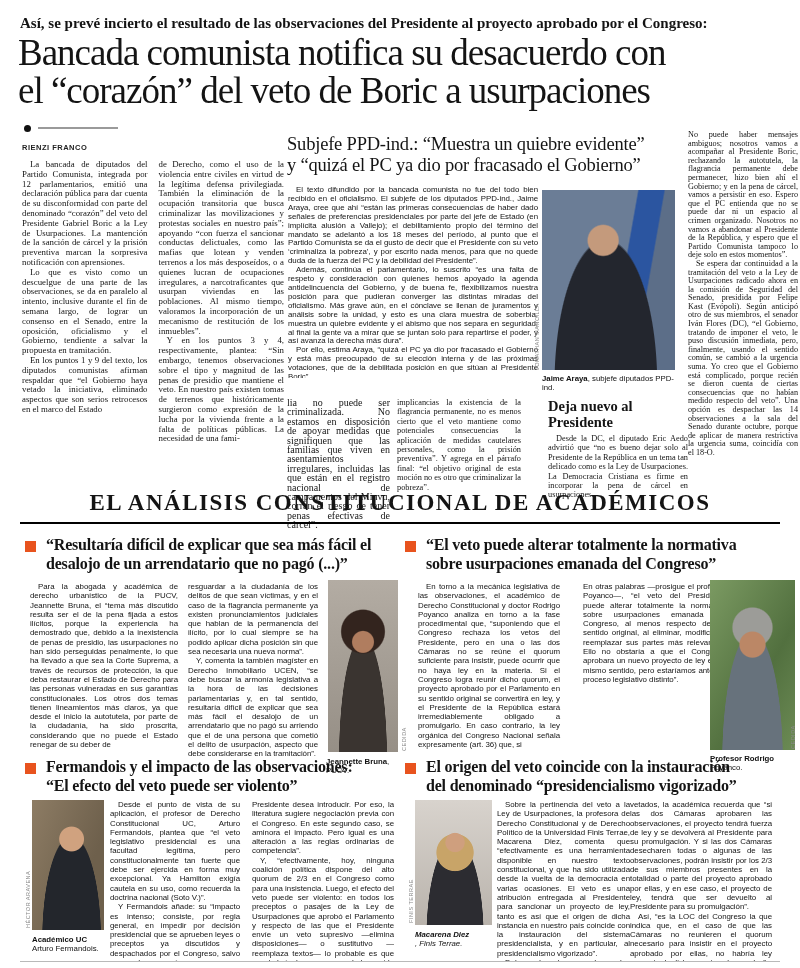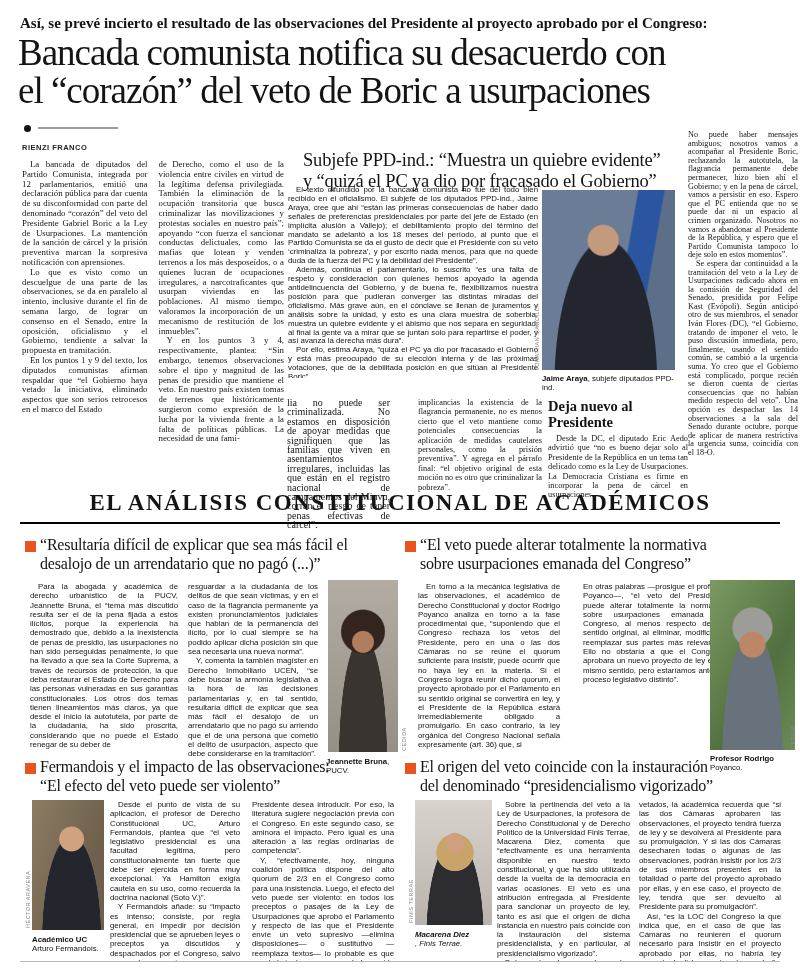--- a/index.html
+++ b/index.html
@@ -29,47 +29,47 @@
   .ppd-photo{left:255px;top:56px;width:133px;height:180px;
      background:radial-gradient(circle at 46% 28%,#c49a7c 0 10%,rgba(0,0,0,0) 11%),
                 radial-gradient(ellipse at 48% 108%,#23262e 0 52%,rgba(0,0,0,0) 53%),
                 linear-gradient(100deg,#6b7d96 0 58%,#2b55a0 59% 74%,#5c6e88 75%);}
   .caption{font-family:"Liberation Sans",sans-serif;font-size:7.8px;line-height:9px;color:#111;}
   .ppd-caption{position:absolute;left:255px;top:240px;width:136px;}
   .credit{position:absolute;font-family:"Liberation Sans",sans-serif;font-size:5.5px;color:#8a8a8a;
           writing-mode:vertical-rl;transform:rotate(180deg);letter-spacing:.5px;}
   .ppd-credit{left:247px;top:120px;height:116px;}
   .colA{position:absolute;left:0;top:264px;width:103px;height:130px;overflow:hidden;font-size:10px;line-height:9.4px;}
-  .colB{position:absolute;left:110px;top:264px;width:124px;height:130px;overflow:hidden;font-size:8.3px;line-height:9.4px;margin-left:21px;}
+  .colB{position:absolute;left:110px;top:264px;width:124px;height:130px;overflow:hidden;font-size:8.3px;line-height:9.4px;}
   .deja{position:absolute;left:261px;top:264px;width:140px;height:130px;overflow:hidden;}
   .deja h3{margin:0 0 4px;font-size:14.5px;line-height:16px;font-weight:bold;}
   .deja .txt{font-size:8.3px;line-height:9.4px;}
   
   .right-col{position:absolute;left:688px;top:131px;width:110px;height:392px;overflow:hidden;
              font-size:8.2px;line-height:8.6px;}
   
   .section-header{position:absolute;left:20px;top:490px;width:760px;text-align:center;
       font-weight:bold;font-size:23px;letter-spacing:1.5px;padding-bottom:6px;border-bottom:2.5px solid #000;}
   
   .quad{position:absolute;}
   .q1{left:20px;top:536px;width:378px;height:250px;}
   .q2{left:400px;top:536px;width:398px;height:250px;}
   .q3{left:20px;top:758px;width:378px;height:208px;}
   .q4{left:400px;top:758px;width:398px;height:208px;}
   .bullet{position:absolute;left:5px;top:5px;width:11px;height:11px;}
-  .quad h2{margin:0 0 0 20px;font-size:16px;line-height:18.5px;font-weight:400;letter-spacing:-.2px;}
+  .quad h2{margin:0 0 0 26px;font-size:16px;line-height:18.5px;font-weight:700;letter-spacing:-.2px;}
   .qbody{position:absolute;display:flex;font-family:"Liberation Sans",sans-serif;
          font-size:7.9px;line-height:9.3px;letter-spacing:-.05px;overflow:hidden;}
   .q1 .qbody{left:10px;top:46px;gap:10px;height:175px;}
   .q1 .c1{width:148px;} .q1 .c2{width:130px;}
   .q2 .qbody{left:18px;top:46px;gap:23px;height:175px;}
   .q2 .c1{width:142px;} .q2 .c2{width:142px;}
   .q3 .qbody{left:90px;top:42px;gap:12px;height:162px;}
   .q3 .c1{width:130px;} .q3 .c2{width:142px;}
-  .q4 .qbody{left:97px;top:42px;gap:9px;height:162px;}
+  .q4 .qbody{left:97px;top:42px;gap:0;height:162px;}
   .q4 .c1{width:133px;} .q4 .c2{width:142px;}
   .q1-photo{left:308px;top:44px;width:70px;height:172px;
      background:radial-gradient(circle at 50% 36%,#b07d5f 0 9%,rgba(0,0,0,0) 10%),
                 radial-gradient(circle at 50% 30%,#33241e 0 17%,rgba(0,0,0,0) 18%),
                 radial-gradient(ellipse at 50% 105%,#3a3430 0 48%,rgba(0,0,0,0) 49%),
                 linear-gradient(#b3aca3,#968f86);}
   .q1-caption{position:absolute;left:306px;top:221px;width:72px;}
   .q1-credit{left:381px;top:120px;height:95px;}
   .q2-photo{left:310px;top:44px;width:85px;height:170px;
      background:radial-gradient(circle at 50% 38%,#bb8766 0 11%,rgba(0,0,0,0) 12%),
@@ -118,21 +118,21 @@
           <p>En los puntos 1 y 9 del texto, los diputados comunistas afirman respaldar que “el Gobierno haya vetado la iniciativa, eliminado aspectos que son serios retrocesos en el marco del Estado</p>
         </div>
       <div class="col just cont">
           <p>de Derecho, como el uso de la violencia entre civiles en virtud de la legítima defensa privilegiada. También la eliminación de la ocupación transitoria que busca criminalizar las movilizaciones y protestas sociales en nuestro país”; apoyando “con fuerza el sancionar conductas delictuales, como las mafias que lotean y venden terrenos a los más desposeídos, o a quienes lucran de ocupaciones irregulares, a narcotraficantes que usurpan viviendas en las poblaciones. Al mismo tiempo, valoramos la incorporación de un mecanismo de restitución de los inmuebles”.</p>
           <p>Y en los puntos 3 y 4, respectivamente, plantea: “Sin embargo, tenemos observaciones sobre el tipo y magnitud de las penas de presidio que mantiene el veto. En nuestro país existen tomas de terrenos que históricamente surgieron como expresión de la lucha por la vivienda frente a la falta de políticas públicas. La necesidad de una fami-</p>
         </div>
     </div>
   </section>
 
   <section class="ppd">
-    <h2 class="ppd-title" style="margin:16px;">
+    <h2 class="ppd-title" style="margin:0;">
       <div>Subjefe PPD-ind.: “Muestra un quiebre evidente”</div>
       <div>y “quizá el PC ya dio por fracasado el Gobierno”</div>
     </h2>
     <div class="ppd-body just">
         <p>El texto difundido por la bancada comunista no fue del todo bien recibido en el oficialismo. El subjefe de los diputados PPD-ind., Jaime Araya, cree que ahí “están las primeras consecuencias de haber dado señales de preferencias presidenciales por parte del jefe de Estado (en implícita alusión a Vallejo); el debilitamiento propio del término del mandato se adelantó a los 18 meses del período, al punto que el Partido Comunista se da el gusto de decir que el Presidente con su veto ‘criminaliza la pobreza’, y por escrito nada menos, para que no quede duda de la fuerza del PC y la debilidad del Presidente”.</p>
         <p>Además, continúa el parlamentario, lo suscrito “es una falta de respeto y consideración con quienes hemos apoyado la agenda antidelincuencia del Gobierno, y de buena fe, flexibilizamos nuestra posición para que pudieran converger las distintas miradas del oficialismo. Más grave aún, en el cónclave se llenan de juramentos y análisis sobre la unidad, y esto es una clara muestra de soberbia, muestra un quiebre evidente y el abismo que nos separa en seguridad; al final la gente va a mirar que se juntan solo para repartirse el poder, y así avanza la derecha más dura”.</p>
         <p>Por ello, estima Araya, “quizá el PC ya dio por fracasado el Gobierno y está más preocupado de su elección interna y de las próximas votaciones, que de la debilitada posición en que sitúan al Presidente Boric”.</p>
       </div>
     <div class="photo ppd-photo"></div>
     <div class="credit ppd-credit">JONATHAN MANCILLA</div>

